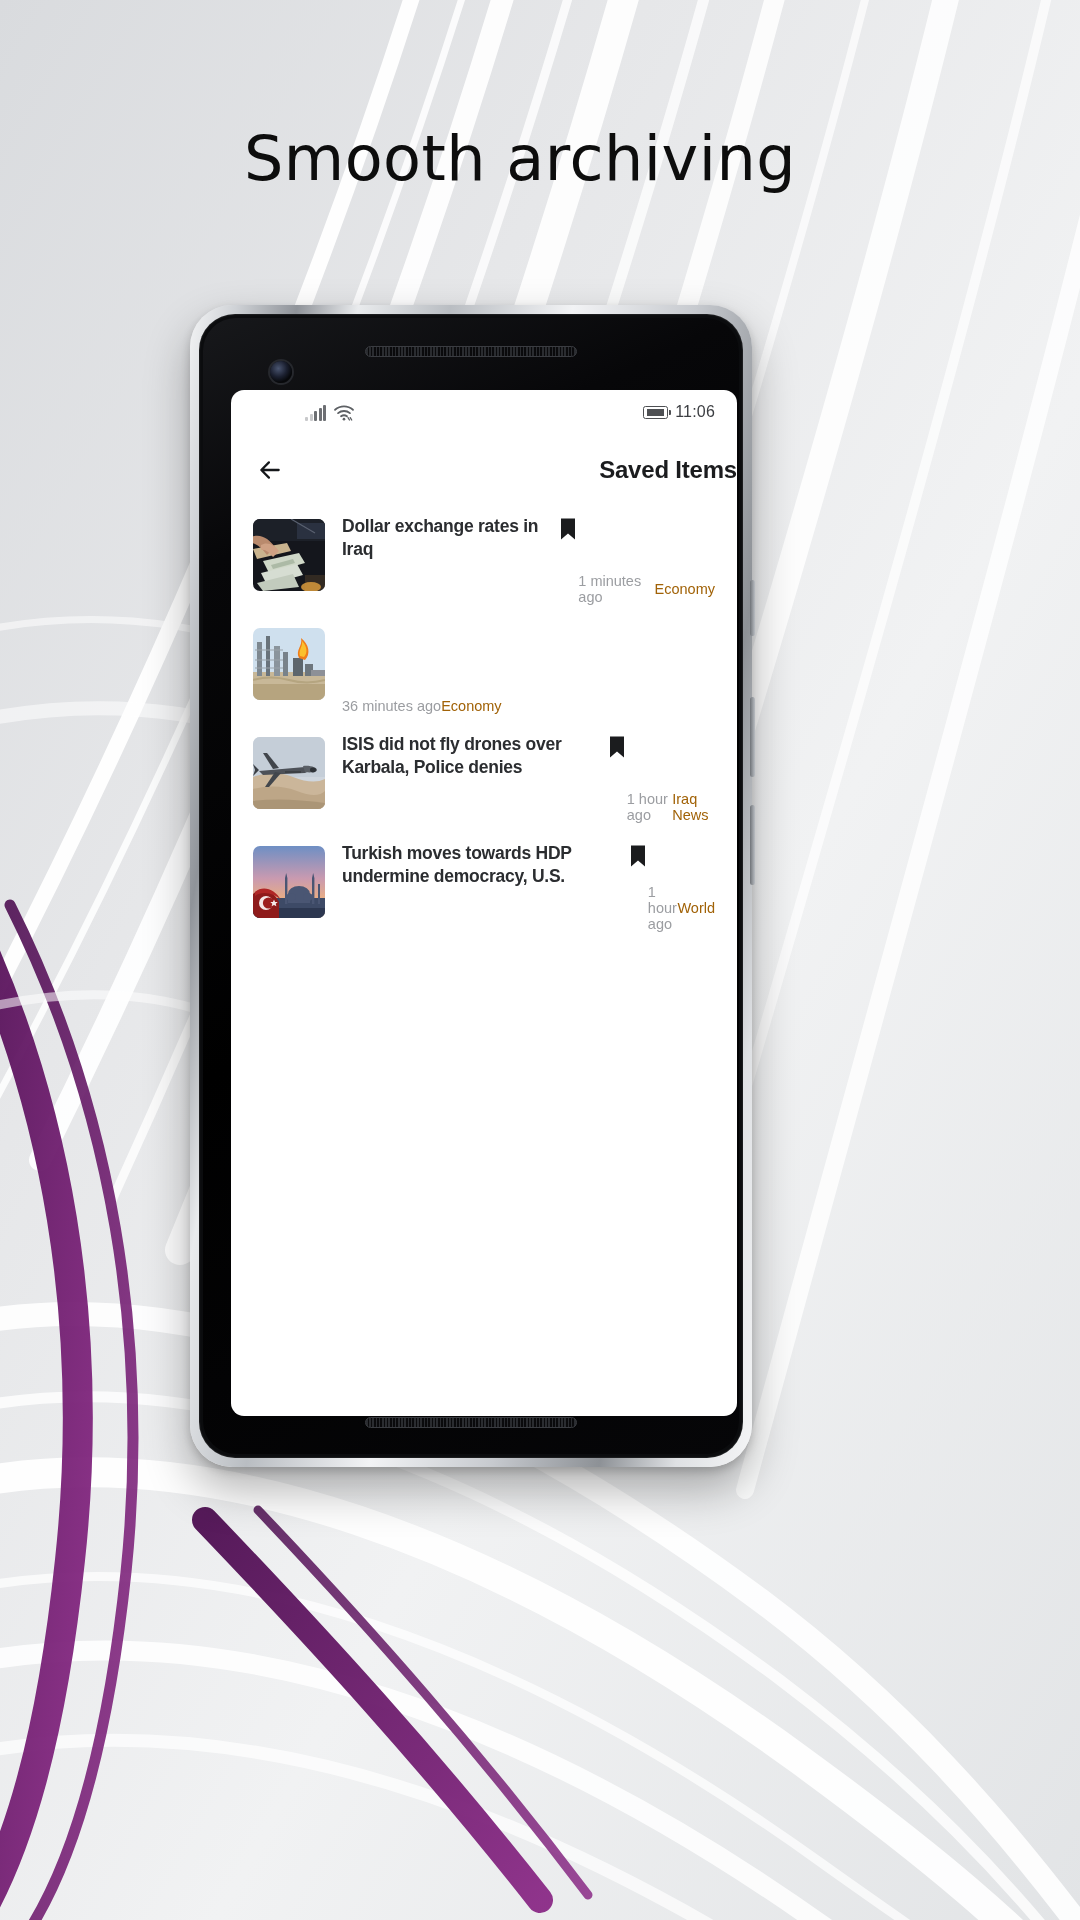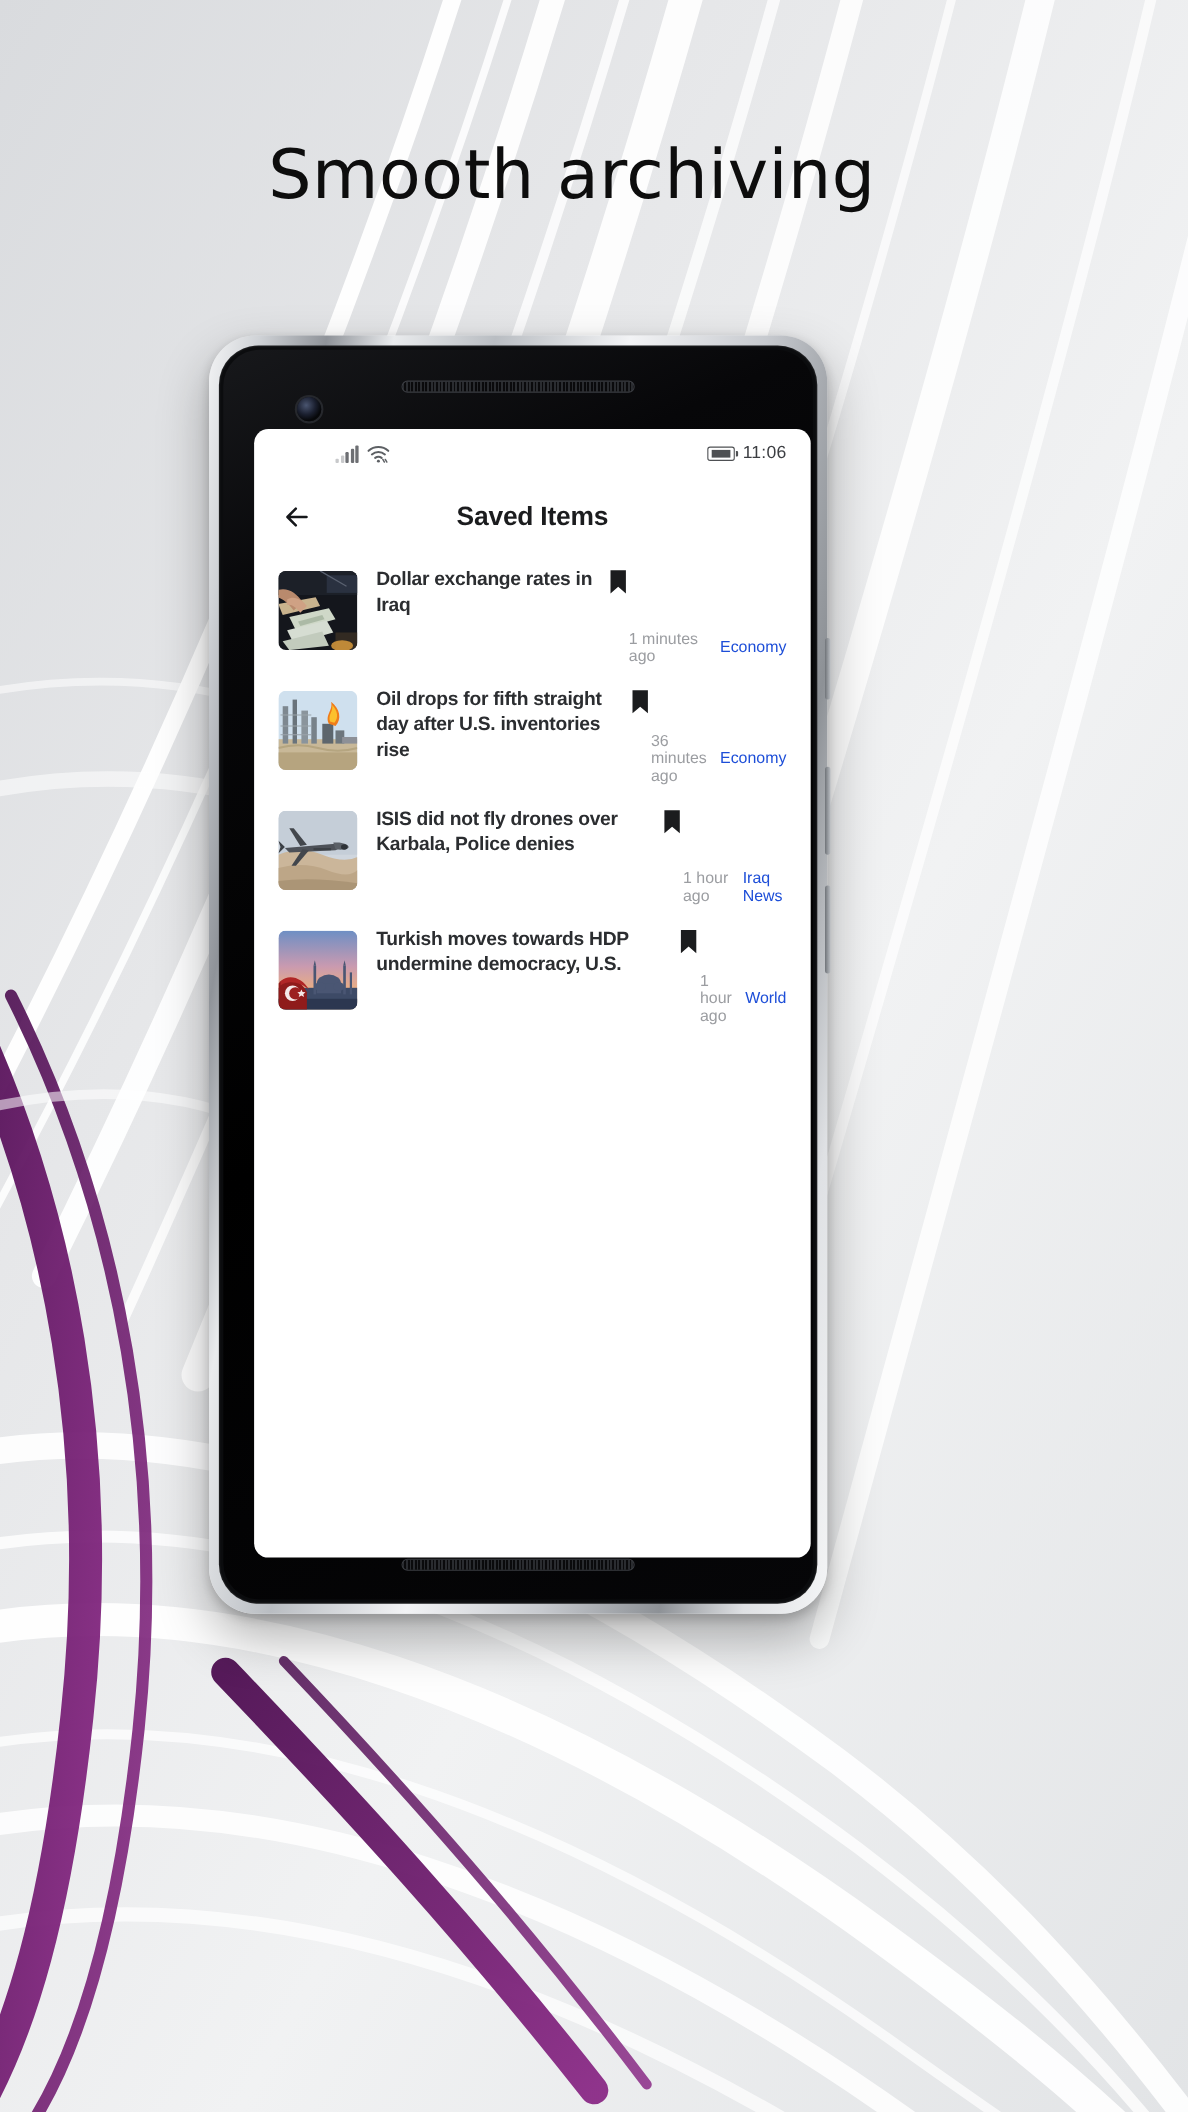--- a/index.html
+++ b/index.html
@@ -111,21 +111,21 @@
   
   .appbar {
     height:72px; display:flex; align-items:center; position:relative;
     padding:0 22px;
   }
   .back-btn {
     width:34px; height:34px; display:flex; align-items:center; justify-content:center;
     cursor:pointer;
   }
   .appbar-title {
-    position:absolute; left:0; width:100%; text-align:center;
+    position:absolute; left:0; width:100%; text-align:right;
     font-size:24px; font-weight:700; color:#1b1c1e; letter-spacing:-.2px;
     pointer-events:none;
   }
 
   
   .news-list { padding:0 0 0 0; }
   .news-item {
     display:flex; padding:9px 22px 8px 22px; gap:17px;
     align-items:flex-start;
   }
@@ -138,21 +138,21 @@
   .item-toprow { display:flex; align-items:flex-start; gap:10px; }
   .item-title {
     flex:1; font-size:17.5px; font-weight:700; color:#2b2d30;
     line-height:1.30; letter-spacing:-.25px;
   }
   .bookmark { width:20px; min-width:20px; margin-top:2px; cursor:pointer; }
   .item-meta {
     margin-top:auto; display:flex; justify-content:space-between; align-items:center;
     font-size:14.5px; color:#9b9da1; padding-bottom:2px;
   }
-  .item-cat { color:#1d4ed8;margin-left:12px; }
+  .item-cat { color:#a16207; }
 </style>
 </head>
 <body>
 
 <svg id="bg" viewBox="0 0 1080 1920" preserveAspectRatio="none">
   <defs>
     <linearGradient id="bgGrad" x1="0" y1="0" x2="1" y2="1">
       <stop offset="0%" stop-color="#d9dbde"></stop>
       <stop offset="30%" stop-color="#e6e7e9"></stop>
       <stop offset="60%" stop-color="#f1f2f3"></stop>
@@ -300,28 +300,20 @@
                 <rect x="40" y="30" width="10" height="18" fill="#5d666d"></rect>
                 <rect x="52" y="36" width="8" height="12" fill="#6d767d"></rect>
                 <path d="M46 30 C42 22 50 18 48 10 C56 16 58 26 52 32 Z" fill="#f07d1a"></path>
                 <path d="M47 28 C45 22 50 19 49 13 C54 18 55 25 51 29 Z" fill="#fbc02d"></path>
                 <rect x="0" y="48" width="72" height="3" fill="#a89madd" opacity="0"></rect>
                 <path d="M0 52 q18 -5 36 0 t36 0" stroke="#a8986f" stroke-width="2" fill="none" opacity=".6"></path>
                 <rect x="58" y="42" width="14" height="6" fill="#8d9097"></rect>
               </svg>
             </div>
             <div class="item-main">
-              <div class="item-toprow">
-                <div class="item-title">Oil drops for fifth straight day after U.S. inventories rise</div>
-                <span class="bookmark">
-                  <svg viewBox="0 0 20 24" width="20" height="24">
-                    <path d="M3 1.5 h14 v21 l-7-6 l-7 6 Z" fill="#1b1c1e"></path>
-                  </svg>
-                </span>
-              </div>
               <div class="item-meta">
                 <span>36 minutes ago</span>
                 <span class="item-cat">Economy</span>
               </div>
             </div>
           </div>
 
           <div class="news-item">
             <div class="thumb">
               <svg viewBox="0 0 72 72" preserveAspectRatio="xMidYMid slice">

